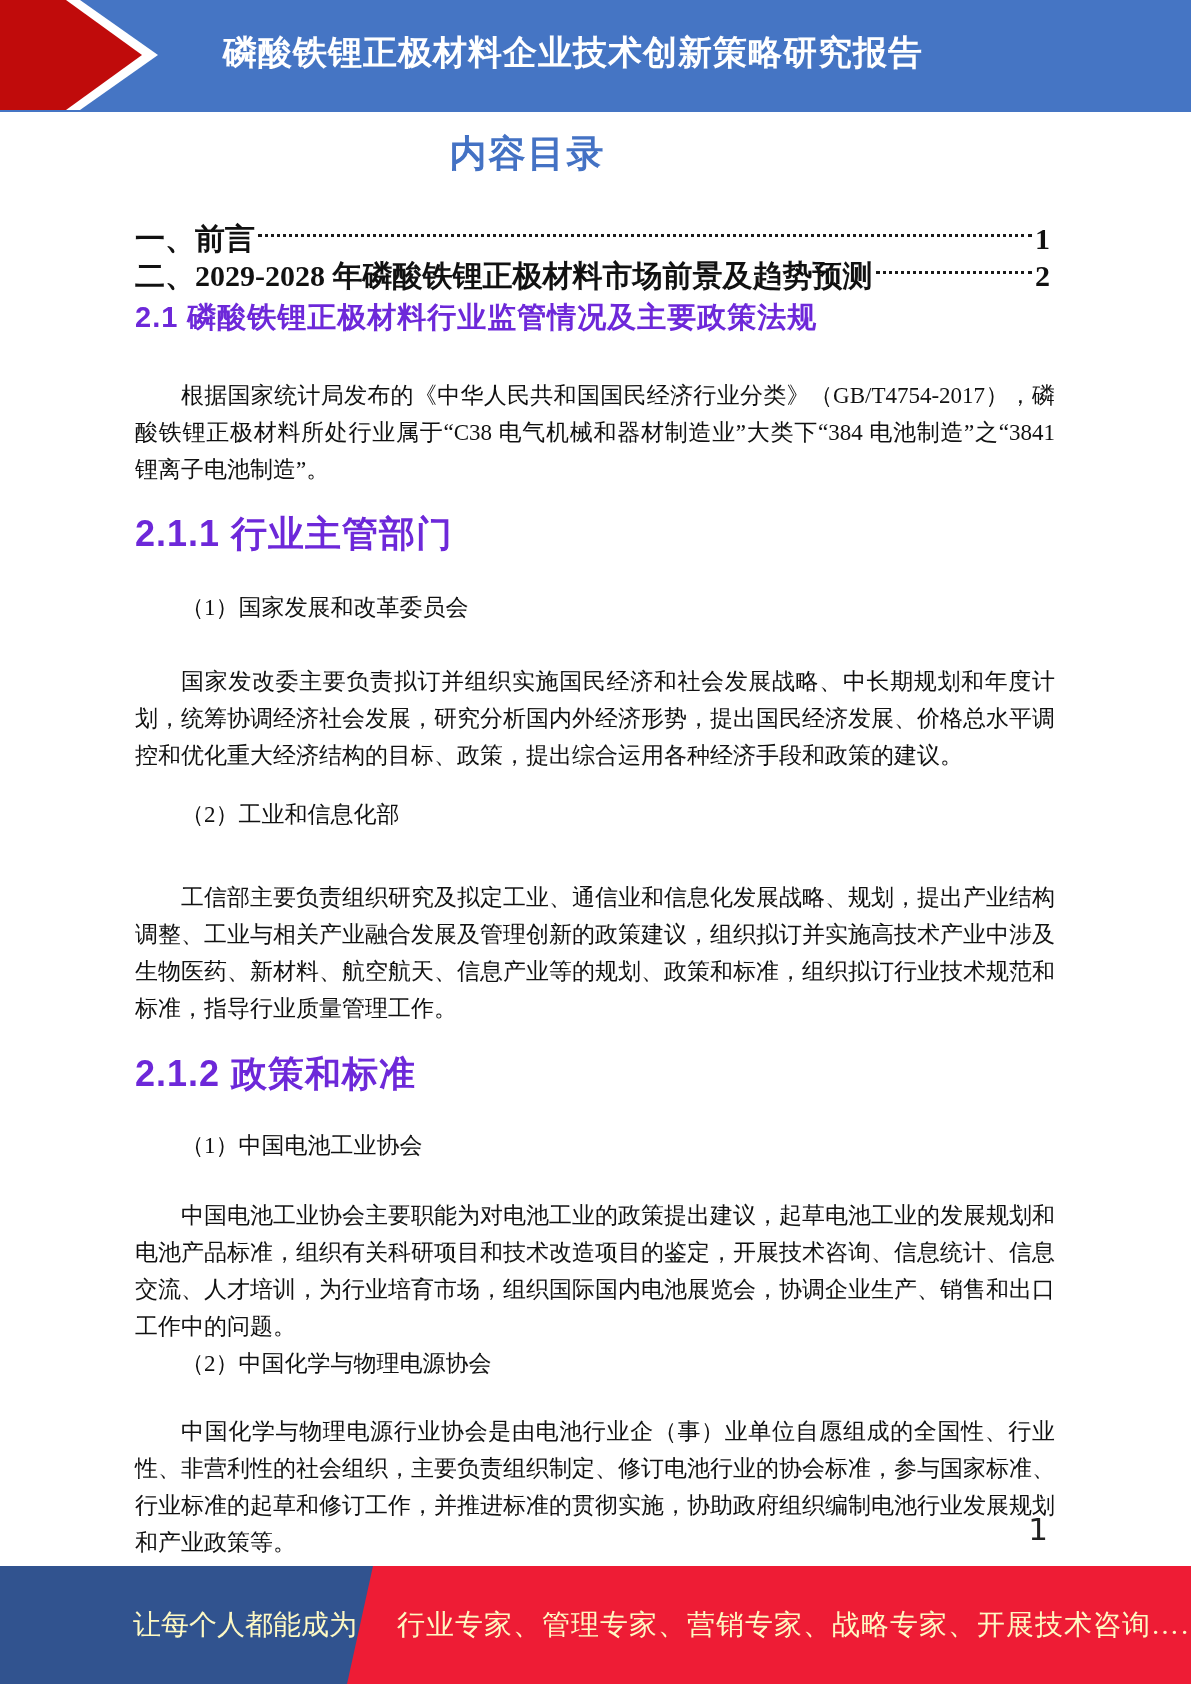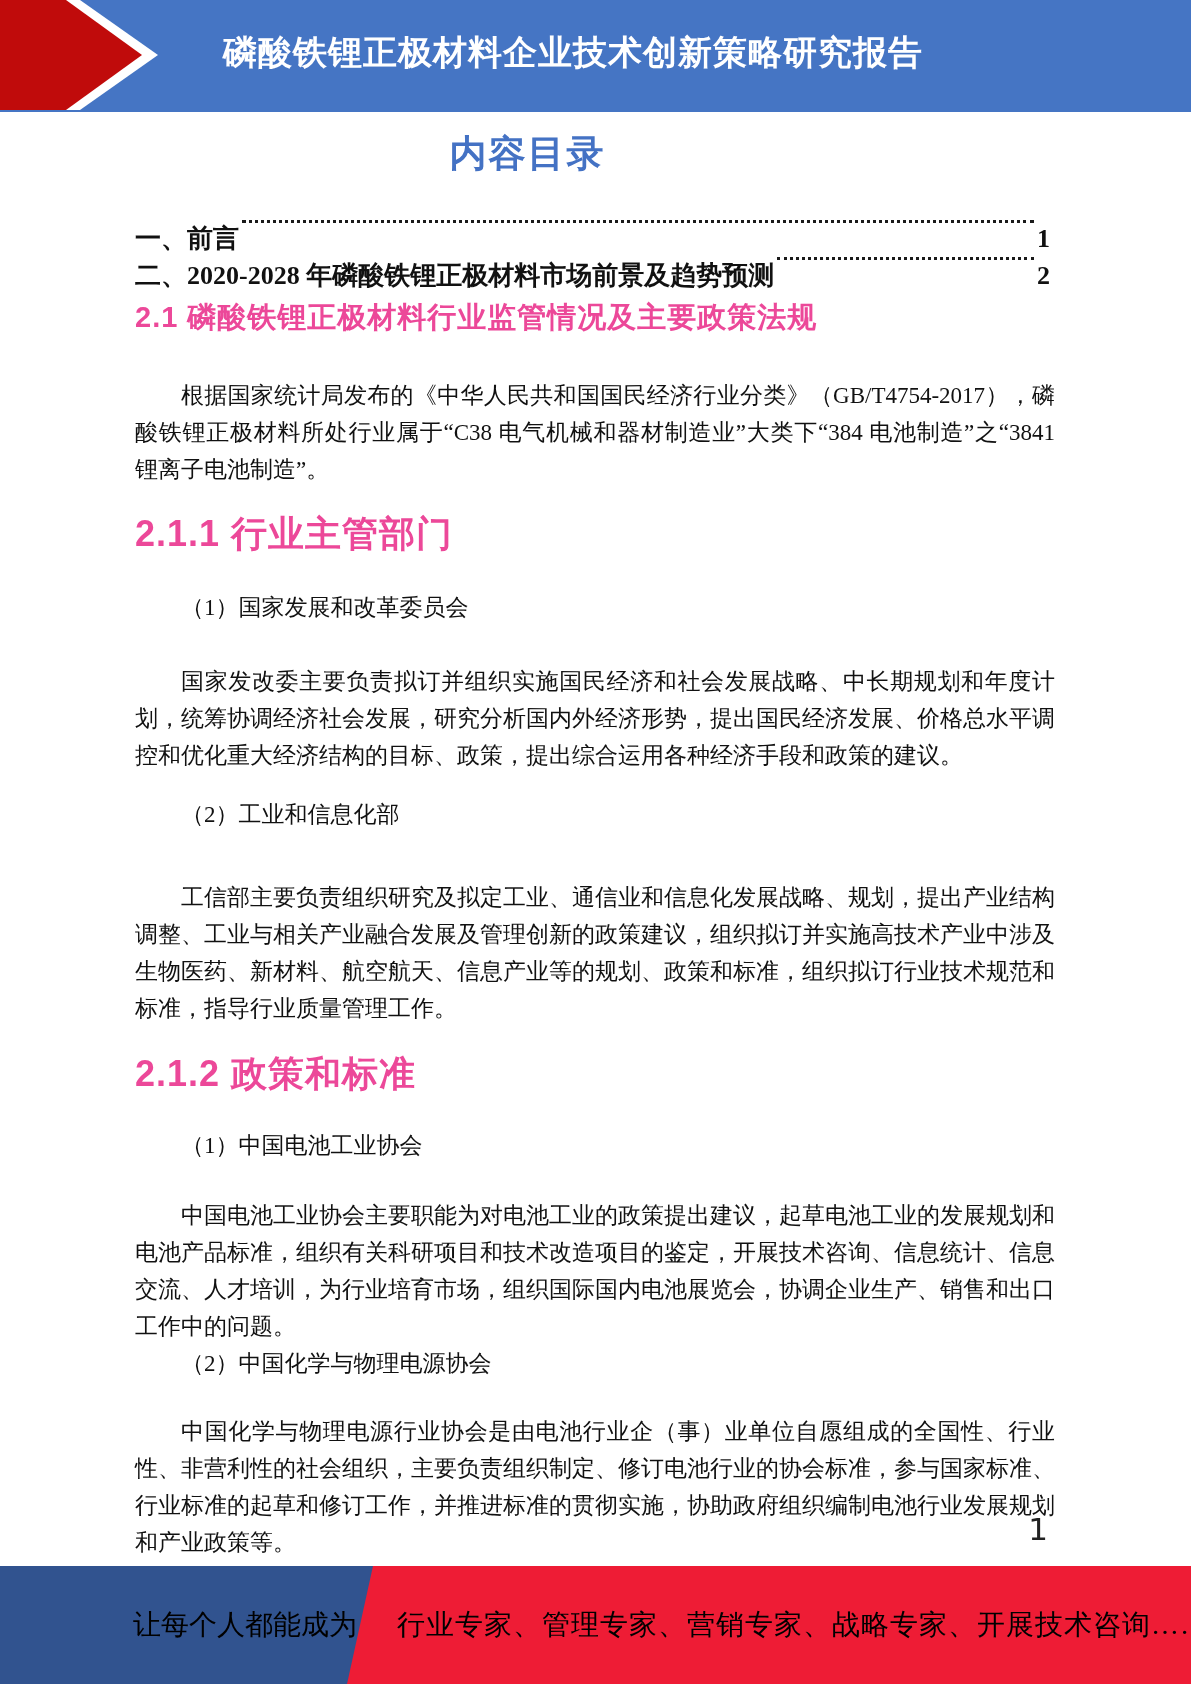--- a/index.html
+++ b/index.html
@@ -32,37 +32,37 @@
   .toc-title{
     position:absolute;top:132px;left:0;width:1055px;
     text-align:center;
     font-weight:bold;font-size:37px;line-height:44px;
     letter-spacing:2px;
   }
   .toc-list{
     position:absolute;top:220px;left:135px;width:915px;
   }
   .toc-entry{
-    display:flex;align-items:flex-start;
+    display:flex;align-items:center;
     height:37px;line-height:37px;
-    font-weight:bold;font-size:26px;
+    font-weight:bold;font-size:30px;
   }
   .toc-entry .toc-label{white-space:nowrap;}
   .toc-entry .dot-leader{
     flex:1 1 auto;
     border-bottom:3px dotted #1a1a1a;
     margin:0 3px 7px 3px;
     min-width:20px;
   }
   .toc-entry .toc-page{white-space:nowrap;}
   
   .h-block{
     position:absolute;left:135px;width:920px;
     font-family:"Liberation Sans","DejaVu Sans",sans-serif;
-    font-weight:bold;color:#ec4899;
+    font-weight:bold;color:#6d28d9;
   }
   .h-l2{font-size:29px;line-height:40px;letter-spacing:1px;}
   .h-l3{font-size:36px;line-height:40px;letter-spacing:1px;}
   .p-block{
     position:absolute;left:135px;width:920px;
     font-size:23px;line-height:37px;
     text-align:justify;text-justify:inter-ideograph;
     text-indent:2em;
   }
   .sub-item{
@@ -81,21 +81,21 @@
     position:absolute;left:0;top:1566px;width:1191px;height:118px;
     background:#EE1C35;
   }
   .footer-left-shape{
     position:absolute;left:0;top:0;width:400px;height:118px;
     background:#31538F;
     clip-path:polygon(0 0,373px 0,347px 118px,0 118px);
   }
   .footer-text{
     position:absolute;top:41px;
-    color:#000000;font-size:28px;line-height:36px;
+    color:#fef9c3;font-size:28px;line-height:36px;
     white-space:nowrap;
   }
   .footer-left-text{left:70px;width:350px;text-align:center;}
   .footer-right-text{left:397px;letter-spacing:1px;}
 </style>
 </head>
 <body>
 
 <div class="page">
 
@@ -109,21 +109,21 @@
 
   <div class="toc-title" style="color: rgb(68, 114, 196);">内容目录</div>
 
   <div class="toc-list">
     <div class="toc-entry">
       <span class="toc-label">一、前言</span>
       <span class="dot-leader"></span>
       <span class="toc-page">1</span>
     </div>
     <div class="toc-entry">
-      <span class="toc-label">二、2020-2028 年磷酸铁锂正极材料市场前景及趋势预测</span>
+      <span class="toc-label">二、2029-2028 年磷酸铁锂正极材料市场前景及趋势预测</span>
       <span class="dot-leader"></span>
       <span class="toc-page">2</span>
     </div>
   </div>
 
   <div class="h-block h-l2" style="top:297px">2.1 磷酸铁锂正极材料行业监管情况及主要政策法规</div>
 
   <div class="p-block" style="top:377px">根据国家统计局发布的《中华人民共和国国民经济行业分类》（GB/T4754-2017），磷酸铁锂正极材料所处行业属于“C38 电气机械和器材制造业”大类下“384 电池制造”之“3841 锂离子电池制造”。</div>
 
   <div class="h-block h-l3" style="top:514px">2.1.1 行业主管部门</div>

